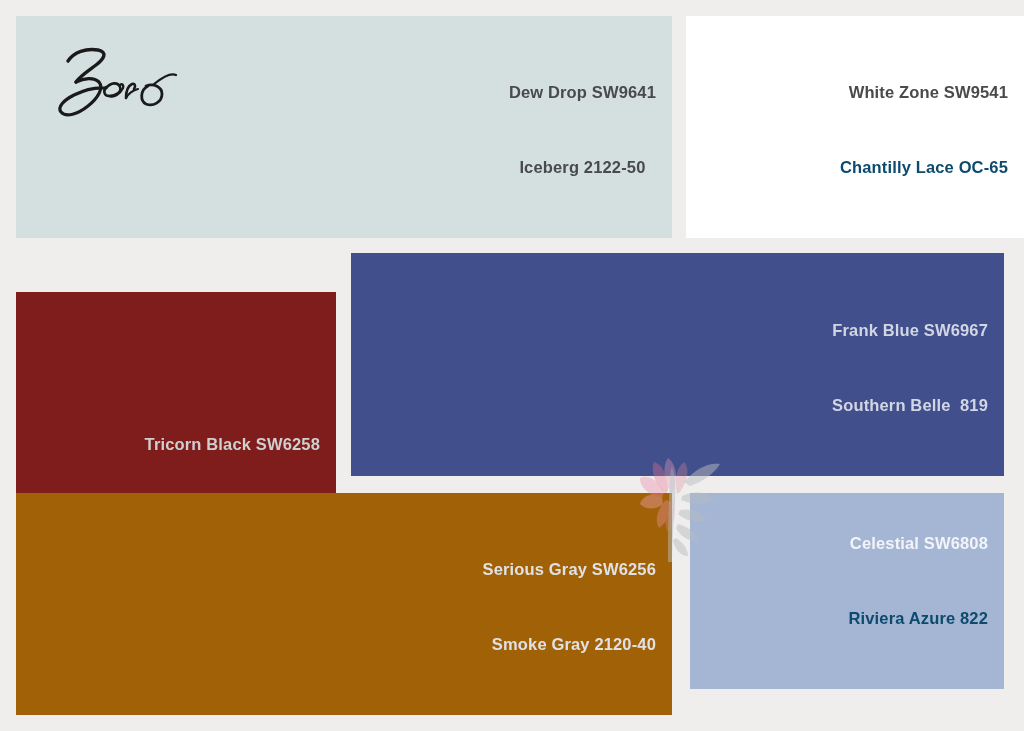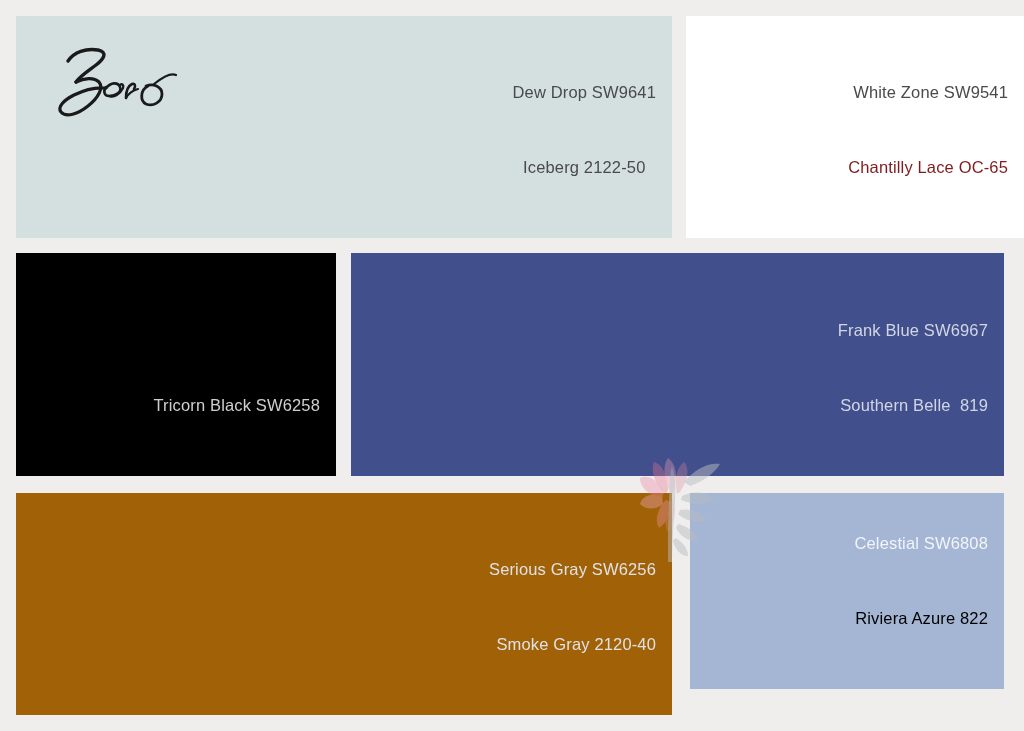--- a/index.html
+++ b/index.html
@@ -19,20 +19,21 @@
     position: absolute;
     inset: 0;
     width: 1024px;
     height: 731px;
   }
 
   .swatch {
     position: absolute;
     box-sizing: border-box;
     overflow: hidden;
+    font-weight: bold;
   }
 
   .labels {
     position: absolute;
     right: 16px;
     bottom: 8px;
     text-align: right;
     line-height: 1.55;
     white-space: pre;
   }
@@ -96,25 +97,25 @@
     </div>
     <div class="labels">
       <span class="label-line" style="color: rgb(74, 74, 74);">Dew Drop SW9641</span>
       <span class="label-line" style="color: rgb(74, 74, 74); text-align: center;">Iceberg 2122-50</span>
     </div>
   </div>
 
   <div class="swatch sw-whitesnow" style="background: rgb(255, 255, 255);">
     <div class="labels">
       <span class="label-line" style="color: rgb(74, 74, 74);">White Zone SW9541</span>
-      <span class="label-line" style="color: #7f1d1d;">Chantilly Lace OC-65</span>
+      <span class="label-line" style="color: #0c4a6e;">Chantilly Lace OC-65</span>
     </div>
   </div>
 
-  <div class="swatch sw-tricorn" style="background: #000000;">
+  <div class="swatch sw-tricorn" style="background: #7f1d1d; margin-top: 39px;">
     <div class="labels">
       <span class="label-line" style="color: rgb(207, 207, 207);">Tricorn Black SW6258</span>
     </div>
   </div>
 
   <div class="swatch sw-frankblue" style="background: rgb(65, 80, 140); padding-left: 47px;">
     <div class="labels">
       <span class="label-line" style="color: rgb(210, 214, 228);">Frank Blue SW6967</span>
       <span class="label-line" style="color: rgb(210, 214, 228);">Southern Belle  819</span>
     </div>
@@ -123,21 +124,21 @@
   <div class="swatch sw-serious" style="background: #a16207;">
     <div class="labels">
       <span class="label-line" style="color: rgb(224, 225, 229);">Serious Gray SW6256</span>
       <span class="label-line" style="color: rgb(224, 225, 229);">Smoke Gray 2120-40</span>
     </div>
   </div>
 
   <div class="swatch sw-celestial" style="background: rgb(164, 182, 212);">
     <div class="labels">
       <span class="label-line" style="color: rgb(242, 244, 248);">Celestial SW6808</span>
-      <span class="label-line" style="color: #000000;">Riviera Azure 822</span>
+      <span class="label-line" style="color: #0c4a6e;">Riviera Azure 822</span>
     </div>
   </div>
 
   <div class="watermark">
     <svg viewBox="0 0 108 112" xmlns="http://www.w3.org/2000/svg" aria-hidden="true">
       <g opacity="0.72">
         <path d="M34 44 C24 40, 14 44, 12 52 C18 58, 28 58, 35 52 Z" fill="#f4a7be" opacity="0.85"></path>
         <path d="M36 40 C30 28, 20 22, 12 26 C12 36, 22 44, 34 46 Z" fill="#ef88a8" opacity="0.85"></path>
         <path d="M40 38 C40 24, 34 12, 26 10 C22 20, 28 34, 38 42 Z" fill="#e8708f" opacity="0.8"></path>
         <path d="M46 38 C50 24, 48 12, 40 6 C34 14, 36 30, 43 41 Z" fill="#f09ab5" opacity="0.8"></path>

